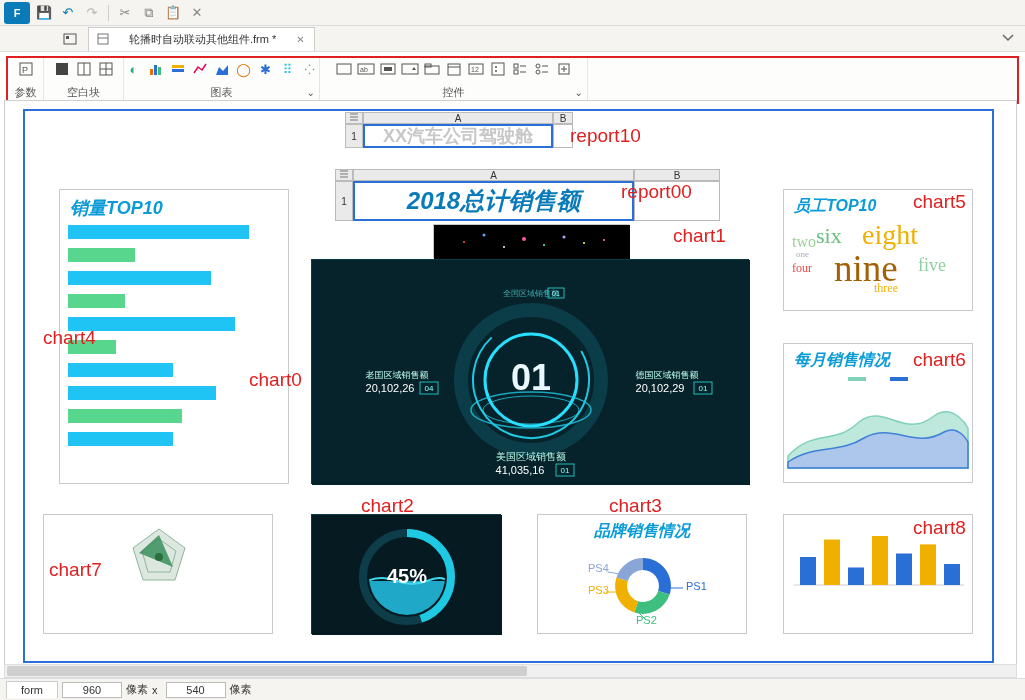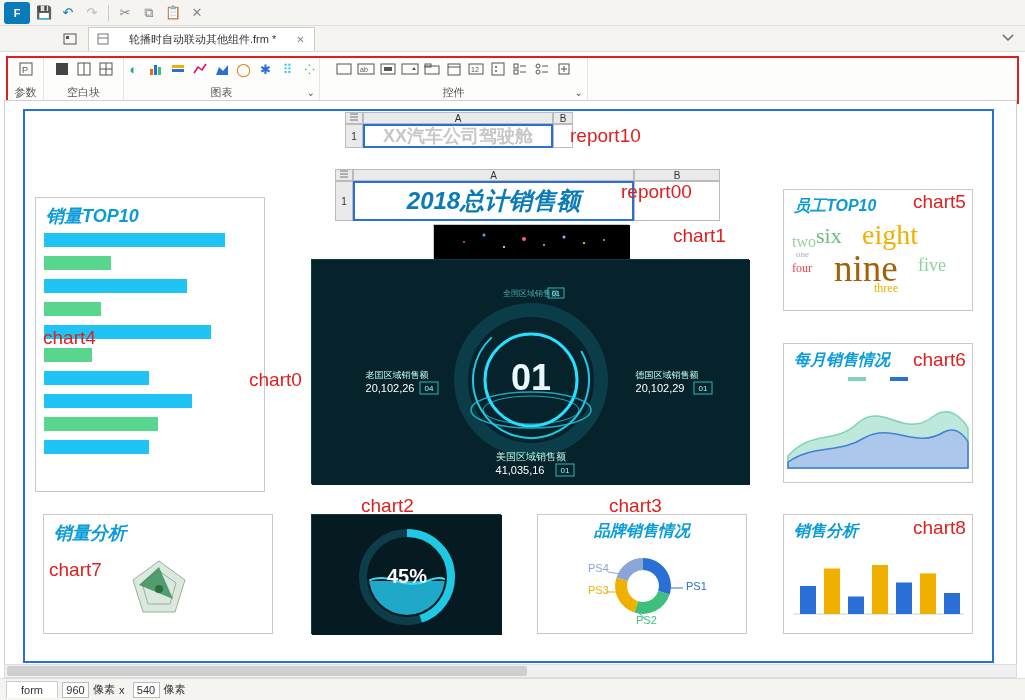--- a/index.html
+++ b/index.html
@@ -50,38 +50,38 @@
 
   .sheetbox.r00 { left: 310px; top: 58px; width: 388px; }
   .sheetbox.r00 .grid { display:grid; grid-template-columns: 18px 281px 86px; grid-template-rows: 12px 40px; }
   .r00 .title { color:#0a7bb8; font-size:24px; font-weight:bold; display:flex;align-items:center;justify-content:center; border:2px solid #2a6fd6; font-style:italic; }
 
   
   .card { position: absolute; border: 1px solid #c9c9c9; background: #fff; }
   .card .ctitle { font-size: 18px; font-weight: bold; font-style: italic; color: #0a9bd8; padding: 6px 10px 2px 10px; }
 
   
-  .c-top10 { left: 10px; top: 78px; width: 230px; height: 295px; margin-top: 8px; }
+  .c-top10 { left: 34px; top: 78px; width: 230px; height: 295px; }
   .c-wordcloud { left: 758px; top: 78px; width: 190px; height: 122px; }
   .c-monthly { left: 758px; top: 232px; width: 190px; height: 140px; }
   .c-mainviz { left: 286px; top: 148px; width: 438px; height: 225px; background:#06222b; }
   .c-sparkle { left: 408px; top: 113px; width:196px; height:34px; background:#000; }
   .c-analysis1 { left: 18px; top: 403px; width: 230px; height: 120px; }
   .c-gauge { left: 286px; top: 403px; width: 190px; height: 120px; background:#061a21; }
   .c-brand { left: 512px; top: 403px; width: 210px; height: 120px; }
   .c-analysis2 { left: 758px; top: 403px; width: 190px; height: 120px; }
 
   
   .barrow { height: 20px; margin: 3px 8px; display:flex; }
   .bar { height: 14px; }
 
   
   .status { position: absolute; left:0; right:0; bottom:0; height: 22px; background:#f5f4f0; border-top:1px solid #ddd; display:flex; align-items:center; font-size:11px; color:#333; padding: 0 6px; }
   .status .lbl { margin-right: auto; }
-  .status .field { width:27px; height:16px; border:1px solid #bbb; background:#fff; display:flex;align-items:center;justify-content:center; margin: 0 4px;}
+  .status .field { width:60px; height:16px; border:1px solid #bbb; background:#fff; display:flex;align-items:center;justify-content:center; margin: 0 4px;}
   .scrollh { position:absolute; left:4px; right:8px; bottom:22px; height:14px; background:#f0f0f0; border:1px solid #ddd; }
   .scrollh .thumb { position:absolute; left:2px; top:1px; height:10px; width:520px; background:#cfcfcf; border-radius:2px; }
 
   svg { display:block; }
 </style>
 </head>
 <body>
 
 <div class="qat">
   <div class="logo">
@@ -419,21 +419,20 @@
         <text x="391" y="131" text-anchor="middle" fill="#8ff" font-size="8">01</text>
 
         <text x="219" y="200" text-anchor="middle" fill="#bfe" font-size="10">美国区域销售额</text>
         <text x="208" y="214" text-anchor="middle" fill="#fff" font-size="11">41,035,16</text>
         <rect x="244" y="204" width="18" height="12" fill="none" stroke="#2bb"></rect>
         <text x="253" y="213" text-anchor="middle" fill="#8ff" font-size="8">01</text>
       </svg>
     </div>
 
     <div class="card c-analysis1">
-      <div class="ctitle" style="font-size:18px">销量分析</div>
       <svg width="230" height="78">
         <g transform="translate(115,42)">
           <polygon points="0,-28 26,-9 16,23 -16,23 -26,-9" fill="#dce8df" stroke="#8fb49a"></polygon>
           <polygon points="0,-18 17,-6 11,15 -11,15 -17,-6" fill="none" stroke="#8fb49a"></polygon>
           <polygon points="0,-22 14,10 -20,-4" fill="#3a8f5c" opacity="0.85"></polygon>
           <circle cx="0" cy="0" r="4" fill="#2a6f3c"></circle>
         </g>
       </svg>
     </div>
 
@@ -467,21 +466,20 @@
         <text x="98" y="80" fill="#3fbf7f" font-size="11">PS2</text>
         <line x1="100" y1="68" x2="106" y2="74" stroke="#3fbf7f"></line>
         <text x="50" y="50" fill="#f0b000" font-size="11">PS3</text>
         <line x1="68" y1="48" x2="78" y2="48" stroke="#f0b000"></line>
         <text x="50" y="28" fill="#8aa6d6" font-size="11">PS4</text>
         <line x1="70" y1="28" x2="82" y2="30" stroke="#8aa6d6"></line>
       </svg>
     </div>
 
     <div class="card c-analysis2">
-      <div class="ctitle" style="font-size:16px">销售分析</div>
       <svg width="188" height="80" id="barsvg">
         <line x1="10" y1="70" x2="180" y2="70" stroke="#ccc"></line>
       <rect x="16" y="42" width="16" height="28" fill="#2a6fd6"></rect>
           <rect x="40" y="24.5" width="16" height="45.5" fill="#f0b000"></rect>
           <rect x="64" y="52.5" width="16" height="17.5" fill="#2a6fd6"></rect>
           <rect x="88" y="21" width="16" height="49" fill="#f0b000"></rect>
           <rect x="112" y="38.5" width="16" height="31.499999999999996" fill="#2a6fd6"></rect>
           <rect x="136" y="29.400000000000006" width="16" height="40.599999999999994" fill="#f0b000"></rect>
           <rect x="160" y="49" width="16" height="21" fill="#2a6fd6"></rect>
         </svg>

